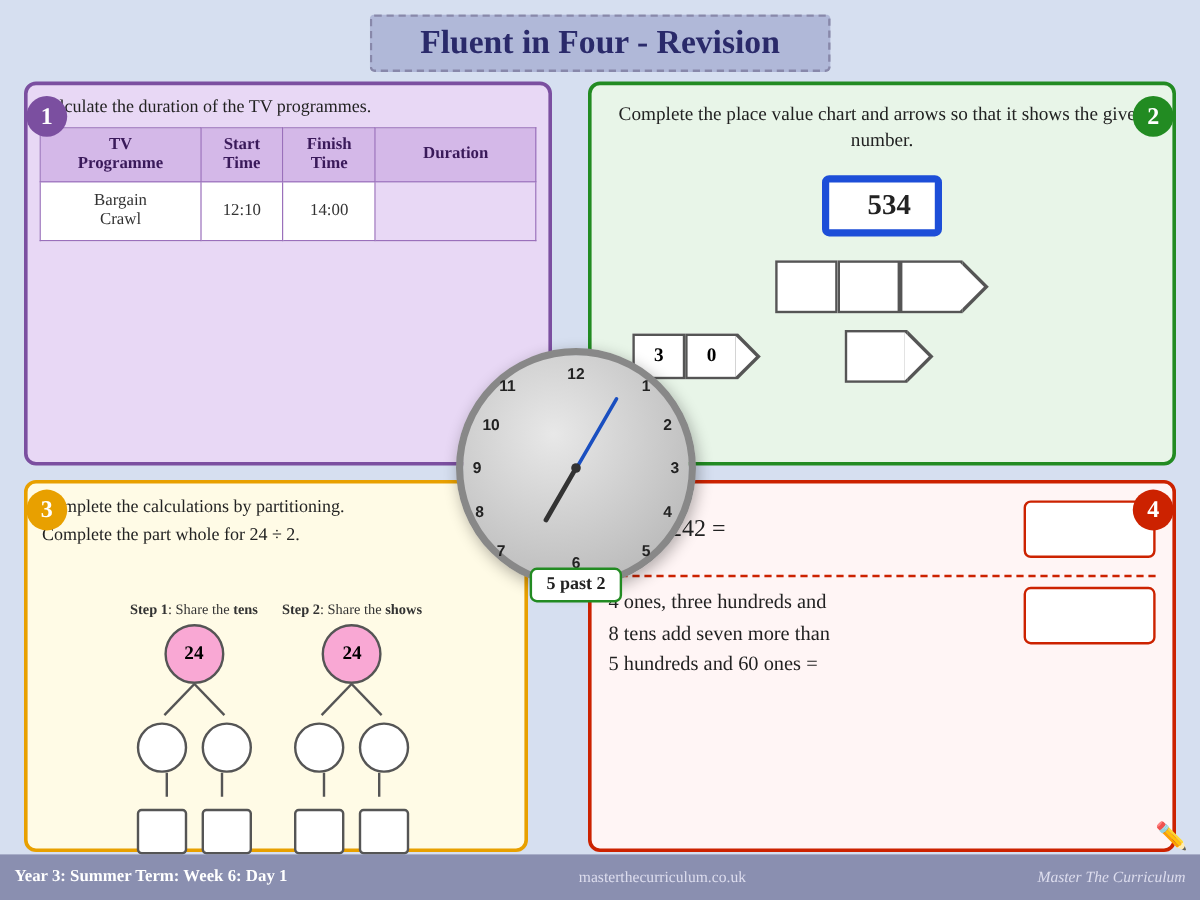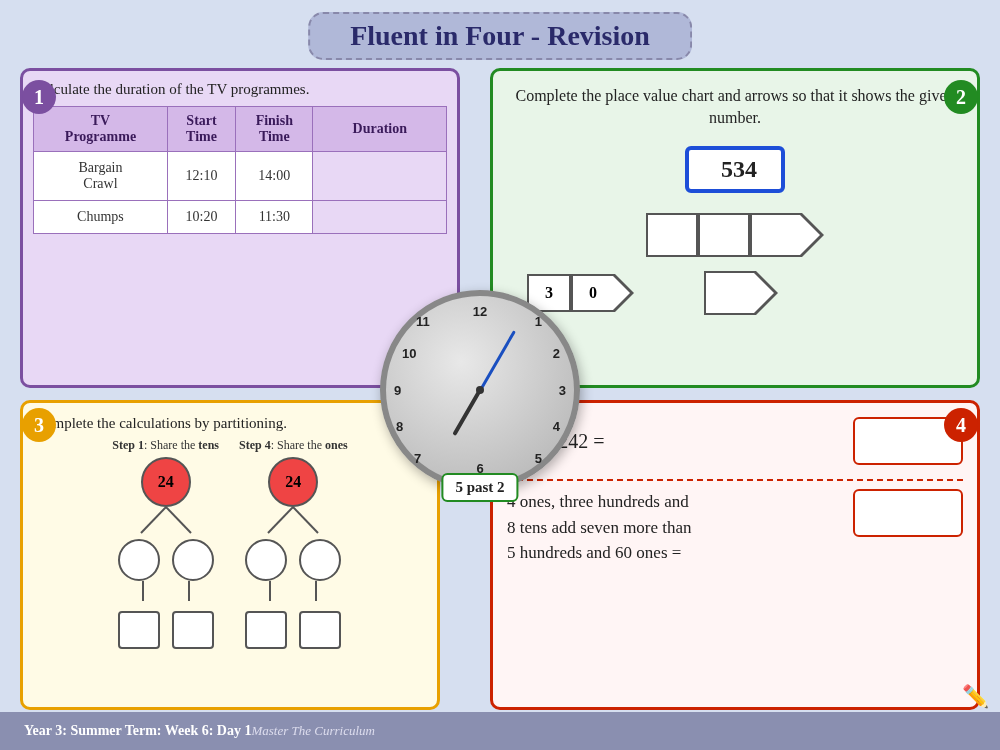--- a/index.html
+++ b/index.html
@@ -13,21 +13,21 @@
     }
 
     
     .title-bar {
       position: absolute;
       top: 12px;
       left: 50%;
       transform: translateX(-50%);
       background: #b0b8d8;
       border: 2px dashed #8888aa;
-      border-radius: 15px;
+      border-radius: 4px;
       padding: 6px 40px;
       font-size: 28px;
       font-weight: bold;
       color: #2a2a6a;
       white-space: nowrap;
     }
 
     
     .q-num {
       width: 34px;
@@ -102,21 +102,21 @@
       padding: 14px;
     }
     .q2-instruction {
       font-size: 16px;
       color: #222;
       text-align: center;
       margin-bottom: 16px;
       line-height: 1.4;
     }
     .q2-number-display {
-      border: 4px solid #1d4ed8;
+      border: 6px solid #1d4ed8;
       border-radius: 6px;
       padding: 6px 32px;
       font-size: 24px;
       font-weight: bold;
       color: #222;
       display: inline-block;
       background: white;
       margin: 0 auto 18px auto;
       display: block;
       text-align: center;
@@ -264,33 +264,34 @@
     .part-whole-area {
       display: flex;
       gap: 20px;
       justify-content: center;
     }
     .pw-section {
       display: flex;
       flex-direction: column;
       align-items: center;
       gap: 0;
+      margin-top: 36px;
     }
     .pw-label {
       font-size: 12px;
       margin-bottom: 4px;
       color: #333;
     }
     .pw-label b { font-weight: bold; }
     .pw-top-circle {
       width: 50px;
       height: 50px;
       border-radius: 50%;
       border: 2px solid #555;
-      background: #ef4444;
+      background: #f9a8d4;
       display: flex;
       align-items: center;
       justify-content: center;
       font-size: 16px;
       font-weight: bold;
     }
     .pw-mid-row {
       display: flex;
       gap: 12px;
       margin-top: 4px;
@@ -446,21 +447,21 @@
     
     .footer {
       position: absolute;
       bottom: 0;
       left: 0;
       right: 0;
       height: 38px;
       background: #8a8fb0;
       display: flex;
       align-items: center;
-      padding: 0 24px;
+      padding: 0 12px;
     }
     .footer-left {
       font-size: 14px;
       color: white;
       font-weight: bold;
     }
     .footer-center {
       flex: 1;
       text-align: center;
       font-size: 13px;
@@ -499,26 +500,20 @@
         <th>Duration</th>
       </tr>
     </thead>
     <tbody>
       <tr>
         <td>Bargain<br>Crawl</td>
         <td>12:10</td>
         <td>14:00</td>
         <td class="duration-cell"></td>
       </tr>
-      <tr>
-        <td>Chumps</td>
-        <td>10:20</td>
-        <td>11:30</td>
-        <td class="duration-cell"></td>
-      </tr>
     </tbody>
   </table>
 </div>
 
 <div class="q-num" style="background:#228B22; top:80px; right:22px;">2</div>
 
 <div class="q2-box">
   <div class="q2-instruction">Complete the place value chart and arrows so that it shows the given number.</div>
   <div class="q2-number-display">534</div>
 
@@ -539,20 +534,21 @@
       <div class="pv-lone-box"></div>
       <div class="pv-lone-arrow"></div>
     </div>
   </div>
 </div>
 
 <div class="q-num" style="background:#e8a000; top:408px; left:22px;">3</div>
 
 <div class="q3-box">
   <div class="q3-instruction">Complete the calculations by partitioning.</div>
+  <div class="q3-sub">Complete the part whole for 24 ÷ 2.</div>
 
   <div class="part-whole-area">
 
     <div class="pw-section">
       <div class="pw-label">
         <b>Step 1</b>: Share the <b>tens</b>
       </div>
       <div class="pw-top-circle">24</div>
       <svg width="80" height="28" style="display:block;">
         <line x1="40" y1="0" x2="15" y2="26" stroke="#555" stroke-width="2"></line>
@@ -567,21 +563,21 @@
         <line x1="63" y1="0" x2="63" y2="20" stroke="#555" stroke-width="2"></line>
       </svg>
       <div class="pw-bottom-row">
         <div class="pw-square"></div>
         <div class="pw-square"></div>
       </div>
     </div>
 
     <div class="pw-section">
       <div class="pw-label">
-        <b>Step 4</b>: Share the <b>ones</b>
+        <b>Step 2</b>: Share the <b>shows</b>
       </div>
       <div class="pw-top-circle">24</div>
       <svg width="80" height="28" style="display:block;">
         <line x1="40" y1="0" x2="15" y2="26" stroke="#555" stroke-width="2"></line>
         <line x1="40" y1="0" x2="65" y2="26" stroke="#555" stroke-width="2"></line>
       </svg>
       <div class="pw-mid-row">
         <div class="pw-circle"></div>
         <div class="pw-circle"></div>
       </div>
@@ -630,16 +626,17 @@
   </div>
   <hr class="q4-divider">
   <div style="position:relative;">
     <div class="q4-answer-box2"></div>
     <div class="q4-word-problem">4 ones, three hundreds and<br>8 tens add seven more than<br>5 hundreds and 60 ones =</div>
   </div>
 </div>
 
 <div class="footer">
   <div class="footer-left">Year 3: Summer Term: Week 6: Day 1</div>
+  <div class="footer-center">masterthecurriculum.co.uk</div>
   <div class="footer-right">Master The Curriculum</div>
 </div>
 
 <div class="pencil-area">✏️</div>
 
 </body></html>

